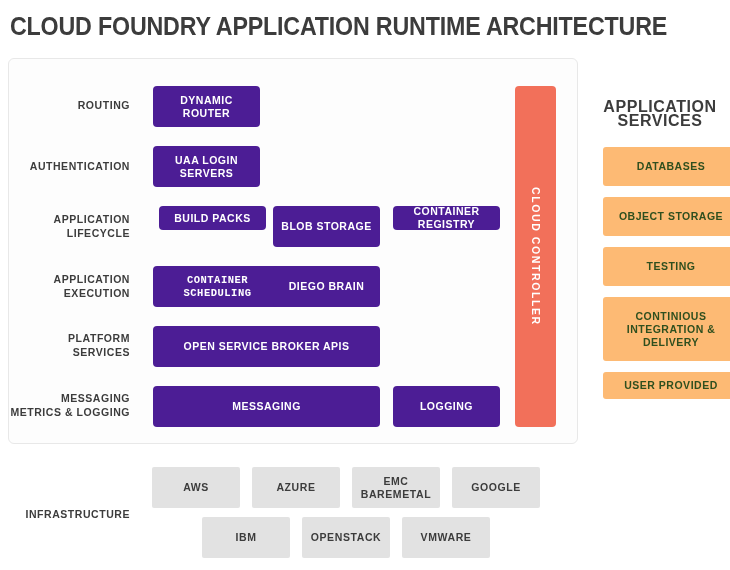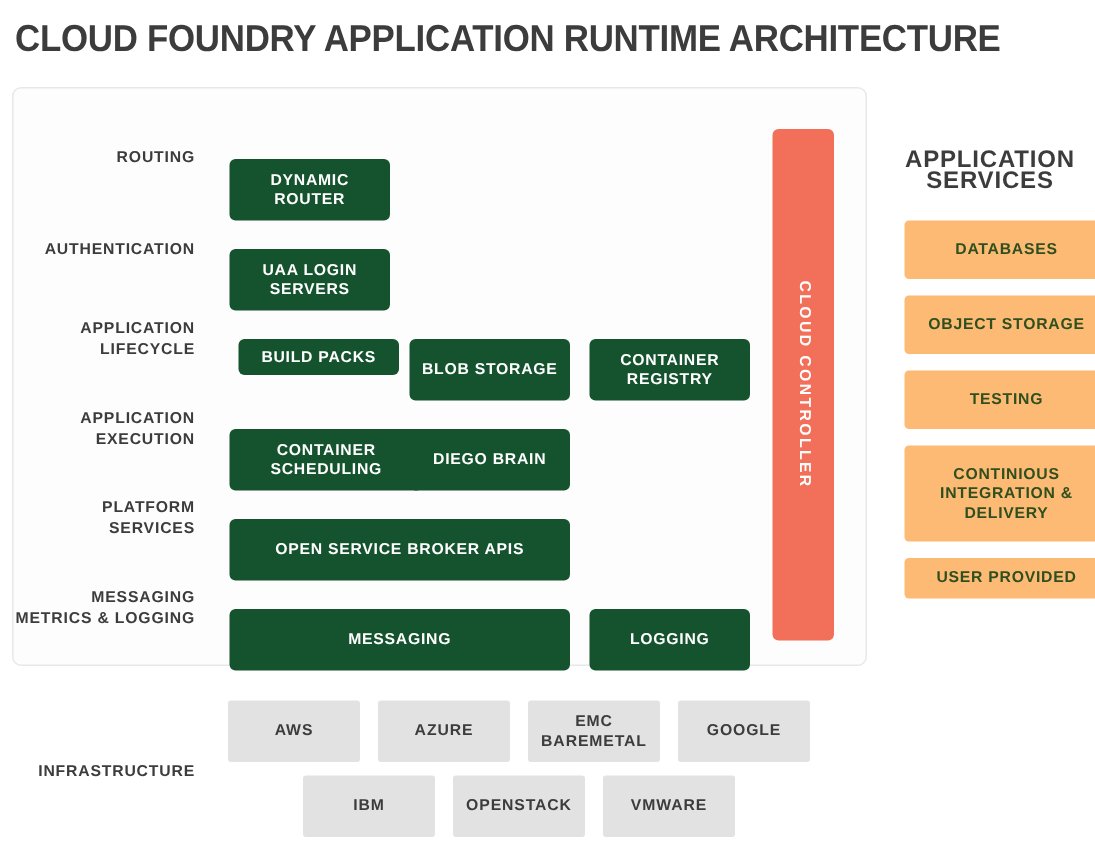--- a/index.html
+++ b/index.html
@@ -69,24 +69,23 @@
     text-align: center;
     font-size: 10.5px;
     font-weight: bold;
     letter-spacing: 0.5px;
     line-height: 13px;
     text-transform: uppercase;
     padding: 2px 4px;
   }
 
   .box-green {
-    background: #14532d;
+    background: #4c1d95;
     color: #ffffff;
     border-radius: 4px;
-    margin-top: 20px;
   }
 
   .box-orange {
     background: #f2705a;
     color: #ffffff;
     border-radius: 4px;
   }
 
   .box-lightgreen {
     background: #fdba74;
@@ -155,23 +154,23 @@
   <div class="row-label" style="left:8px; top:272px;">Application Execution</div>
   <div class="row-label" style="left:8px; top:331px;">Platform Services</div>
   <div class="row-label" style="left:8px; top:391px;">Messaging Metrics &amp; Logging</div>
 
   <div class="box box-green" style="left:153px; top:86px; width:107px; height:41px;">Dynamic Router</div>
 
   <div class="box box-green" style="left:153px; top:146px; width:107px; height:41px;">UAA Login Servers</div>
 
   <div class="box box-green" style="left:159px; top:206px; width:107px; height:24px;">Build Packs</div>
   <div class="box box-green" style="left:273px; top:206px; width:107px; height:41px;">Blob Storage</div>
-  <div class="box box-green" style="left:393px; top:206px; width:107px; height:41px;">Container Registry</div>
+  <div class="box box-green" style="left:393px; top:206px; width:107px; height:24px;">Container Registry</div>
 
-  <div class="box box-green" style="left:153px; top:266px; width:129px; height:41px;">Container Scheduling</div>
+  <div class="box box-green" style="left:153px; top:266px; width:129px; height:41px;font-family:Liberation Mono, monospace;">Container Scheduling</div>
   <div class="box box-green" style="left:273px; top:266px; width:107px; height:41px;">Diego Brain</div>
 
   <div class="box box-green" style="left:153px; top:326px; width:227px; height:41px;">Open Service Broker APIs</div>
 
   <div class="box box-green" style="left:153px; top:386px; width:227px; height:41px;">Messaging</div>
   <div class="box box-green" style="left:393px; top:386px; width:107px; height:41px;">Logging</div>
 
   <div class="box box-orange" style="left:515px; top:86px; width:41px; height:341px;">
     <span class="vertical-text">Cloud Controller</span>
   </div>

